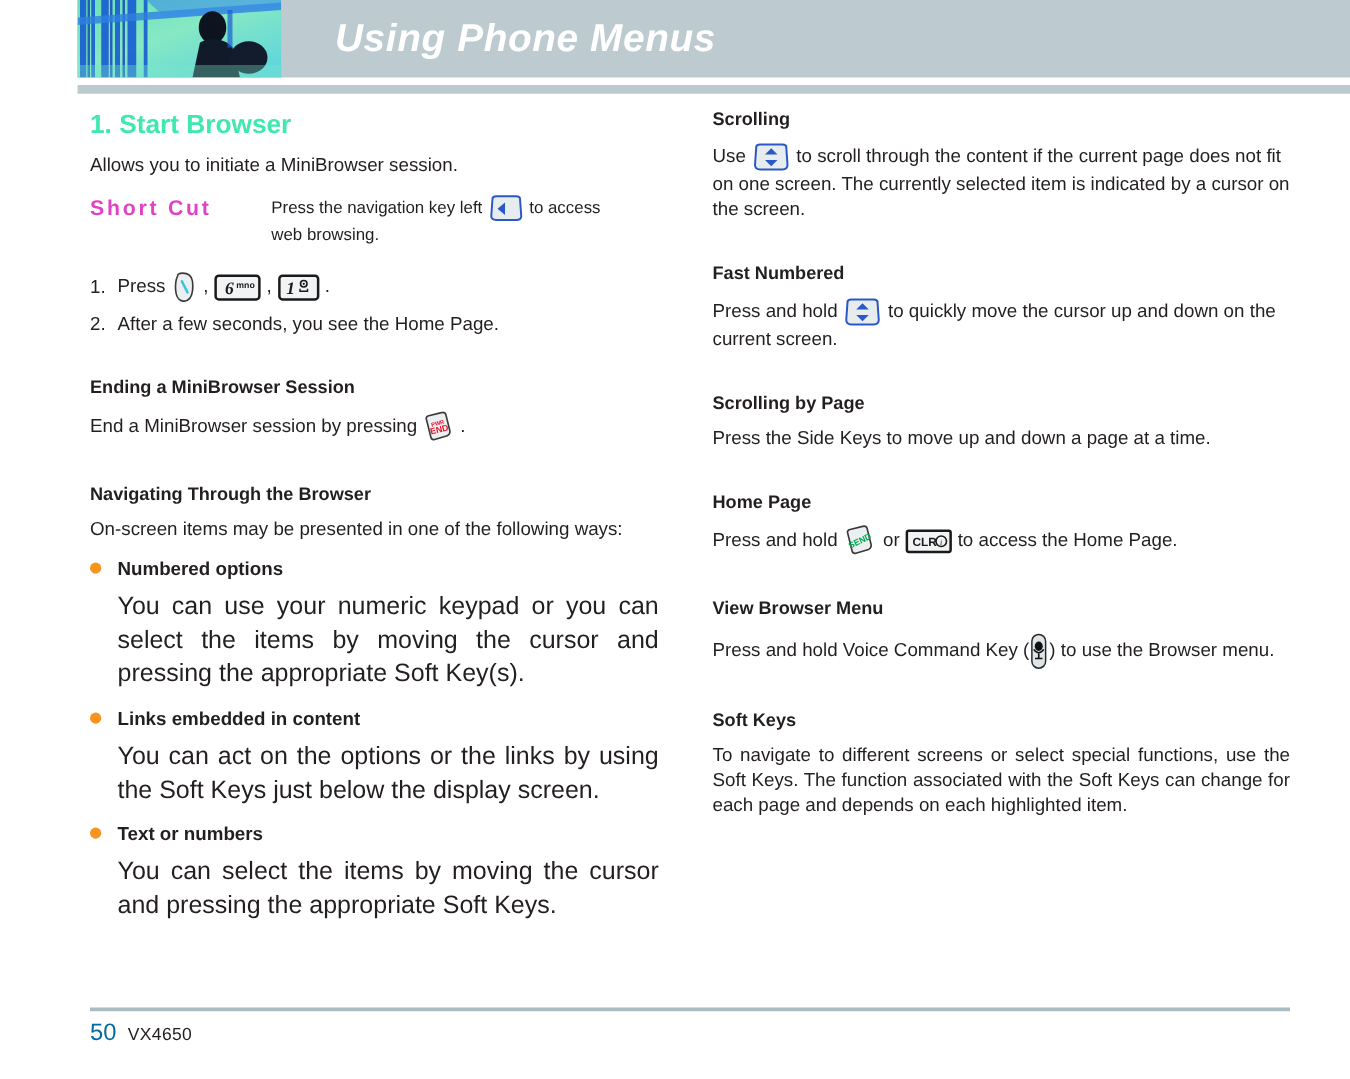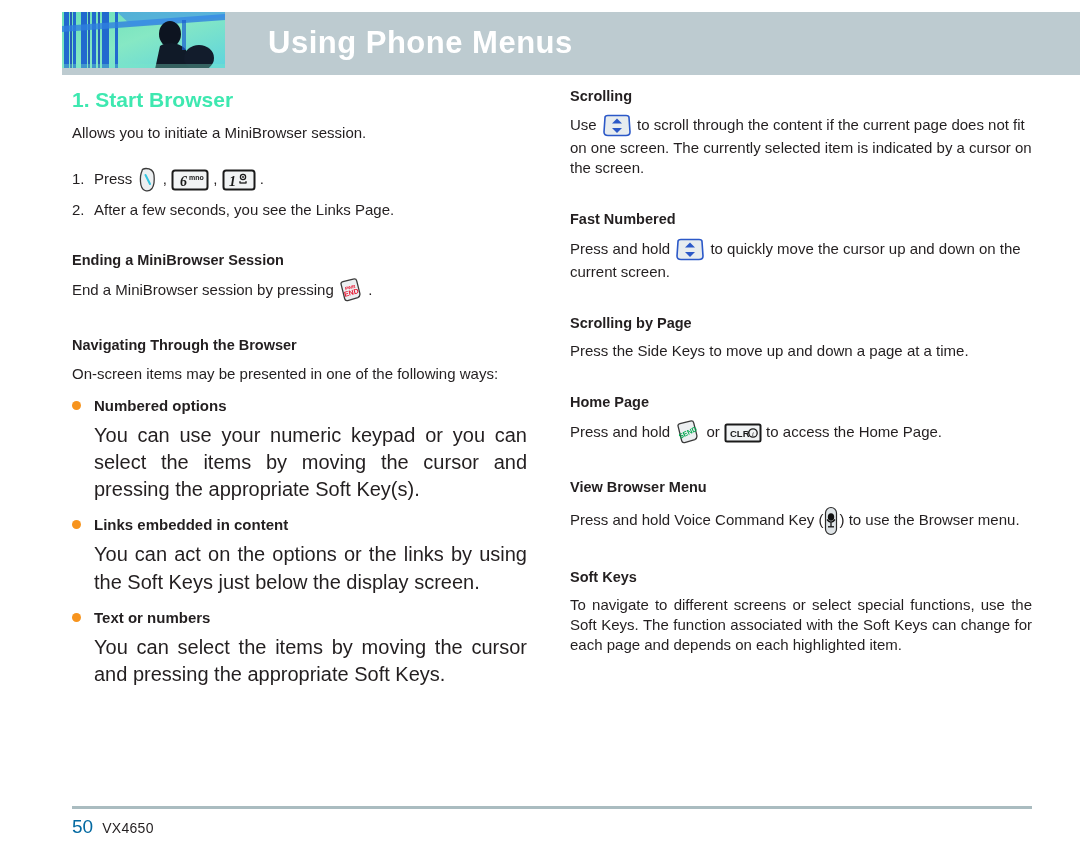--- a/index.html
+++ b/index.html
@@ -12,23 +12,24 @@
     background: #ffffff;
     font-family: "Liberation Sans", sans-serif;
     color: #231f20;
     overflow: hidden;
     position: relative;
   }
 
   
   .header {
     position: absolute;
-    left: 0; top: 12px;
+    left: 0; top: 0;
     width: 972px;
     height: 62px;
+    font-style: italic;
   }
   .header-bar {
     position: absolute;
     left: 62px; top: 0;
     width: 1018px;
     height: 62px;
     background: #bdcbd0;
   }
   .header-photo {
     position: absolute;
@@ -231,20 +232,35 @@
   <div class="header-title">Using Phone Menus</div>
 </div>
 <div class="header-rule"></div>
 
 <div class="col col-left">
 
   <div class="section-title">1. Start Browser</div>
 
   <p class="body">Allows you to initiate a MiniBrowser session.</p>
 
+  <div class="shortcut-row">
+    <div class="shortcut-label">Short Cut</div>
+    <div class="shortcut-text">
+      <span>Press the navigation key left</span>
+      <span class="key">
+        <svg class="ico" width="30" height="22" viewBox="0 0 30 22">
+          <path d="M4,3 Q4,1 7,1 L23,1 Q26,1 26,3 L27,17 Q27,20 23,20 L7,20 Q3,20 3,17 Z" fill="#e7ecef" stroke="#2b58c8" stroke-width="1.6"></path>
+          <path d="M14,6 L8,11 L14,16 Z" fill="#2b58c8"></path>
+        </svg>
+      </span>
+      <span>to access</span>
+      <br>
+      <span>web browsing.</span>
+    </div>
+  </div>
 
   <div class="spacer-sm"></div>
 
   <div class="step">
     <span class="step-num">1.</span>
     <span class="step-body">
       <span>Press</span>
       <span class="key">
         <svg class="ico" width="22" height="26" viewBox="0 0 22 26">
           <path d="M5,4 Q5,1.5 9,1.5 Q16,1.5 17,8 Q18,17 15,21.5 Q12,25 8,23.5 Q4,22 3.5,15 Q3,8 5,4 Z" fill="#eceff1" stroke="#3a3a3a" stroke-width="1.3"></path>
@@ -269,21 +285,21 @@
           <path d="M17.5,15 L24.5,15" stroke="#1a1a1a" stroke-width="1.3"></path>
           <path d="M18,13 L18,15 M24,13 L24,15" stroke="#1a1a1a" stroke-width="1.1"></path>
         </svg>
       </span>
       <span>.</span>
     </span>
   </div>
 
   <div class="step">
     <span class="step-num">2.</span>
-    <span class="step-body">After a few seconds, you see the Links Page.</span>
+    <span class="step-body">After a few seconds, you see the Home Page.</span>
   </div>
 
   <div class="spacer-lg"></div>
 
   <h3 class="sub">Ending a MiniBrowser Session</h3>
   <p class="body">
     <span>End a MiniBrowser session by pressing</span>
     <span class="key">
       <svg class="ico" width="26" height="26" viewBox="0 0 26 26">
         <g transform="rotate(-14 13 13)">

